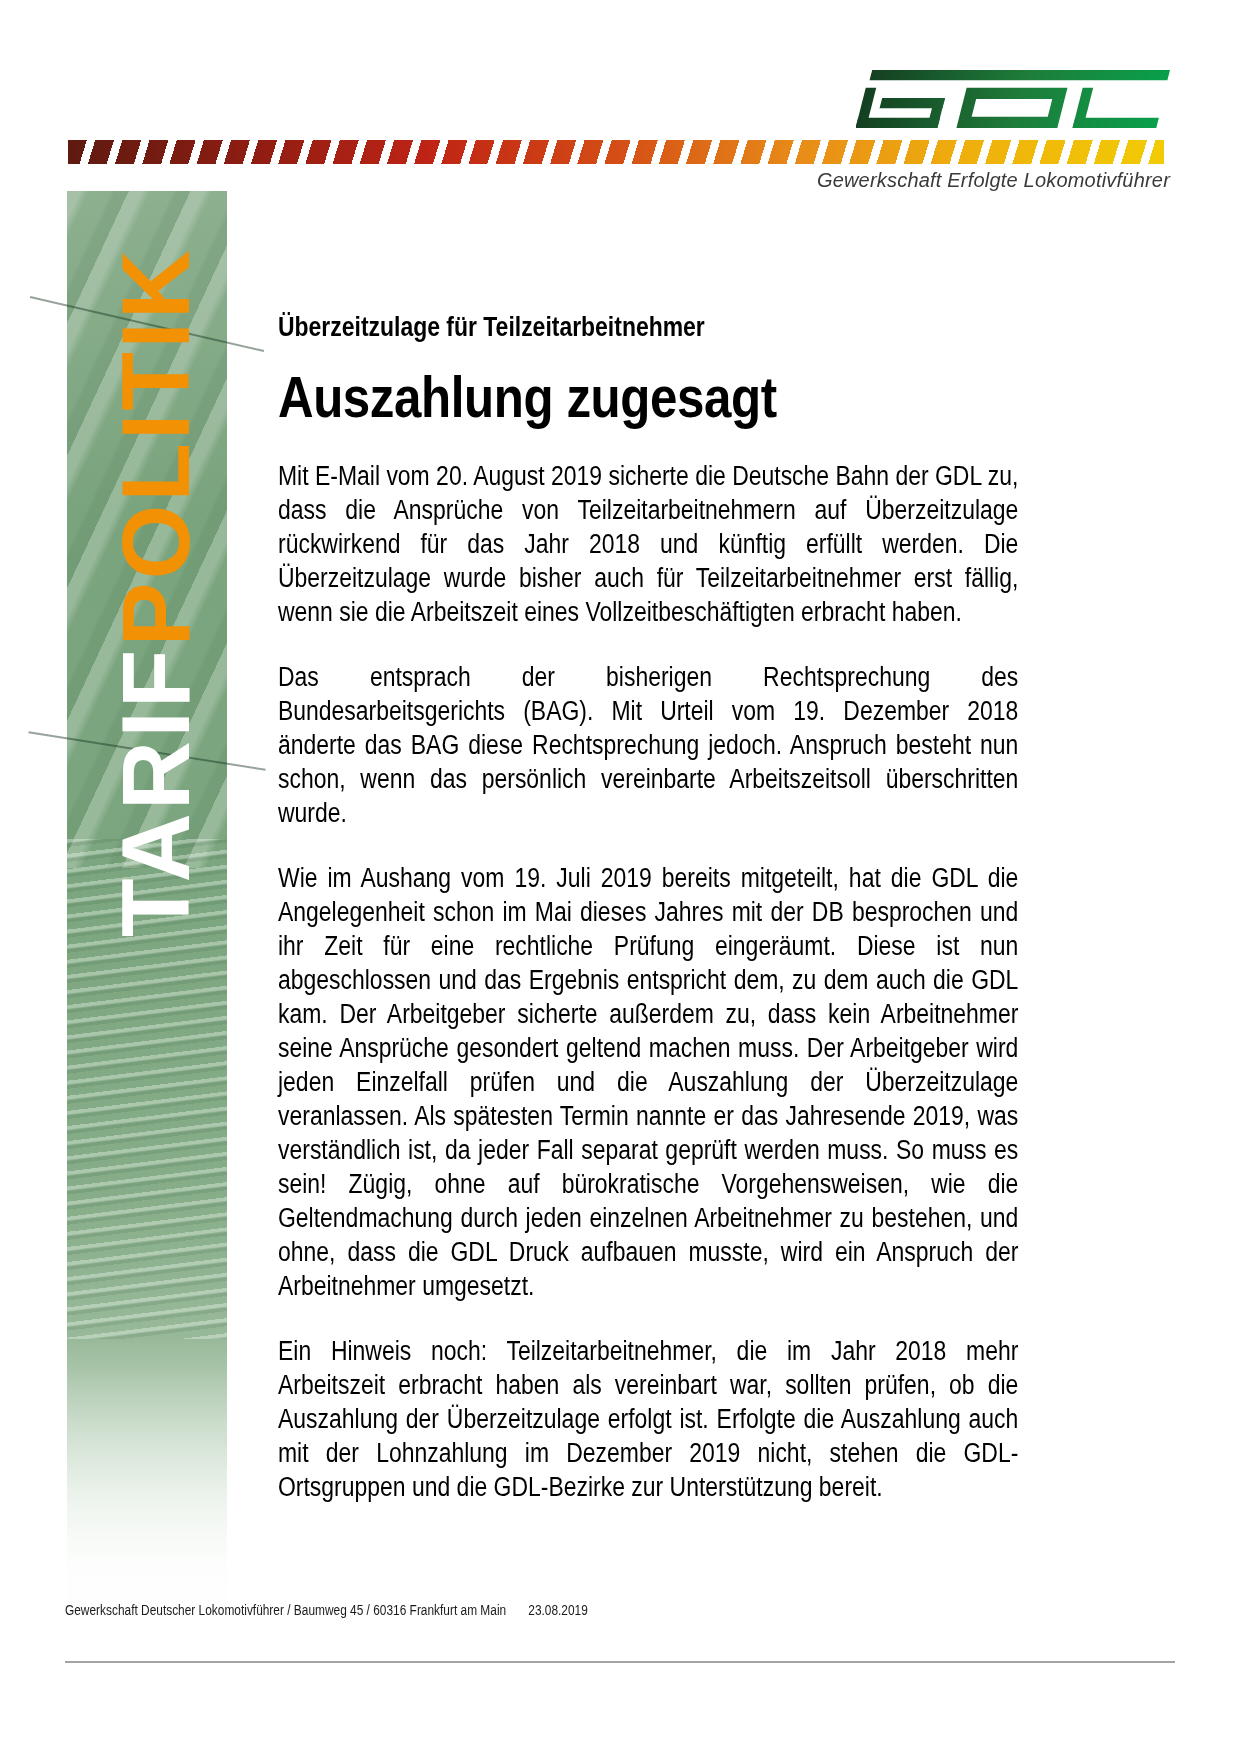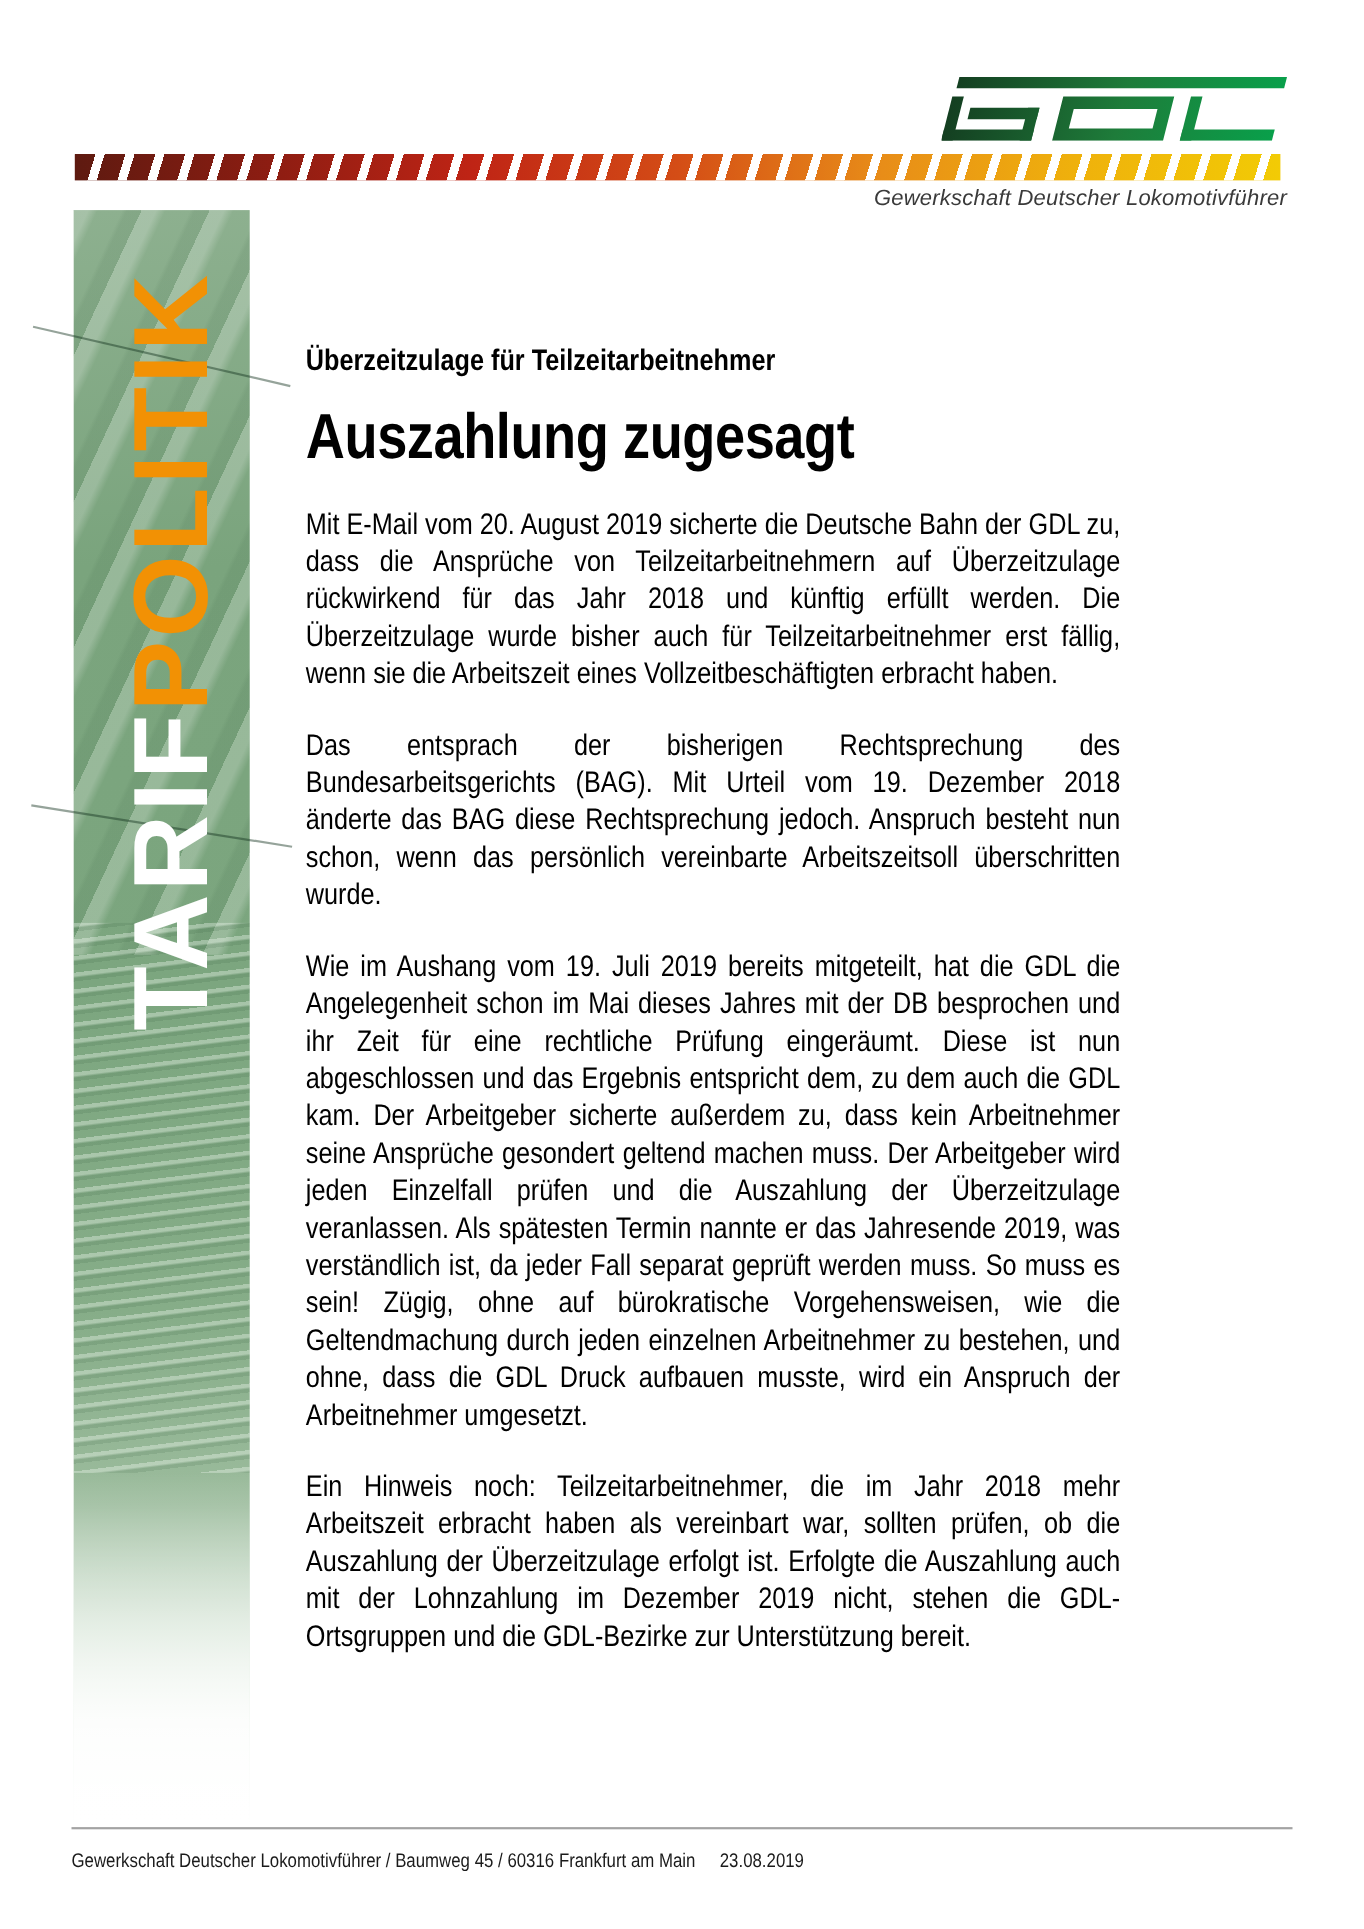--- a/index.html
+++ b/index.html
@@ -55,22 +55,22 @@
   .squeeze{transform:scaleX(0.85);transform-origin:0 0;width:871px;}
   .kicker{font-size:27px;font-weight:bold;line-height:34px;margin:0;}
   .headline{font-size:58px;font-weight:bold;line-height:1.15;margin:20px 0 28px 0;letter-spacing:-0.5px;}
   .para{
     font-size:27px;line-height:34px;margin:0 0 31px 0;
     text-align:justify;letter-spacing:0px;
   }
   
   .footer-rule{position:absolute;left:65px;top:1661px;width:1110px;height:2px;background:#a3a3a3;}
   .footer{
-    position:absolute;left:65px;top:1680px;width:1110px;
-    font-size:18px;line-height:22px;color:#1a1a1a;white-space:nowrap;
+    position:absolute;left:65px;top:1599px;width:1110px;
+    font-size:14px;line-height:22px;color:#1a1a1a;white-space:nowrap;
   }
   .footer .squeeze-inline{display:inline-block;transform:scaleX(0.85);transform-origin:0 0;}
   .footer-date{margin-left:26px;}
 </style>
 </head>
 <body>
 
 <svg class="logo-svg" viewBox="0 0 330 62" preserveAspectRatio="none" aria-label="GDL">
   <defs>
     <linearGradient id="gdlgrad" gradientUnits="userSpaceOnUse" x1="0" y1="31" x2="330" y2="31">
@@ -86,21 +86,21 @@
     <rect x="75" y="30" width="11" height="32"></rect>
     <rect x="20" y="30" width="66" height="11"></rect>
     <path fill-rule="evenodd" d="M106,19 H212 V62 H106 Z M119,31 H199 V50 H119 Z"></path>
     <rect x="228" y="19" width="11" height="43"></rect>
     <rect x="228" y="51" width="88" height="11"></rect>
   </g>
 </svg>
 
 <div class="strip"></div>
 
-<div class="header-caption">Gewerkschaft Deutscher Lokomotivführer</div>
+<div class="header-caption">Gewerkschaft Erfolgte Lokomotivführer</div>
 
 <div class="sidebar">
   <div class="streaks-top"></div>
   <div class="streaks-bottom"></div>
   <div class="wire wire1"></div>
   <div class="wire wire2"></div>
   <div class="sidebar-fade"></div>
 </div>
 <div class="vtext">
   <span class="white">TARIF</span><span class="orange">POLITIK</span>

